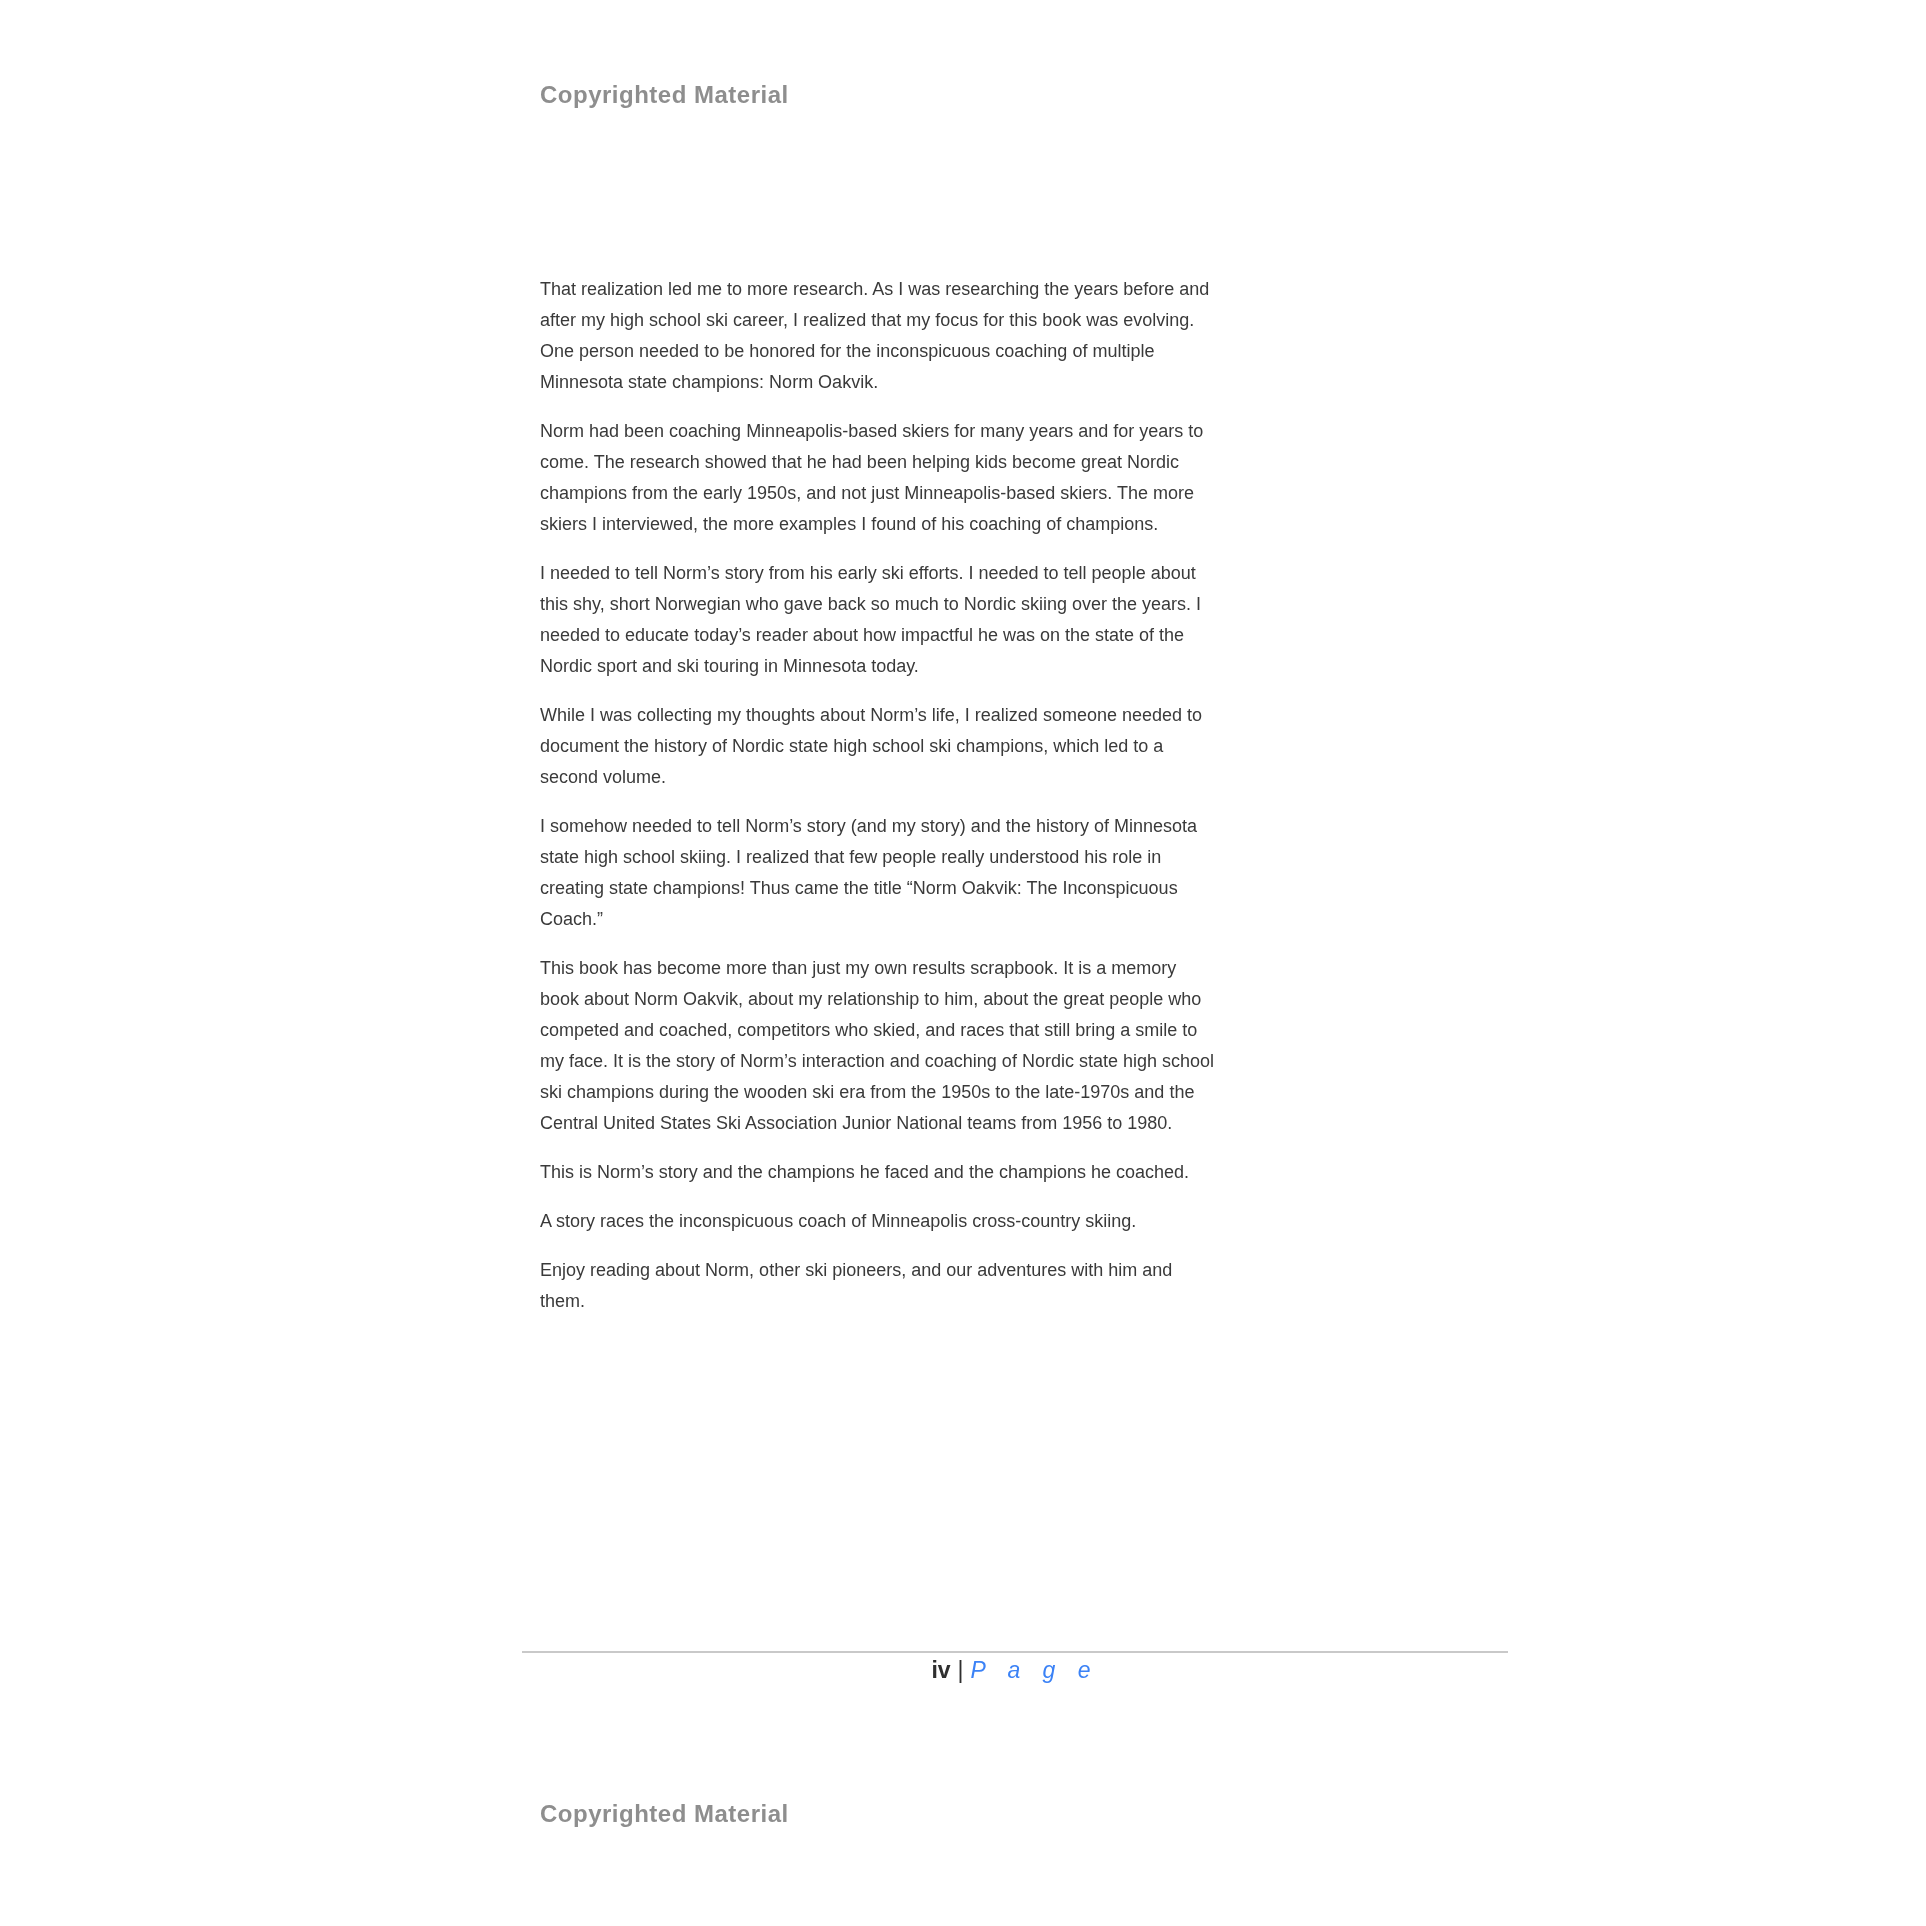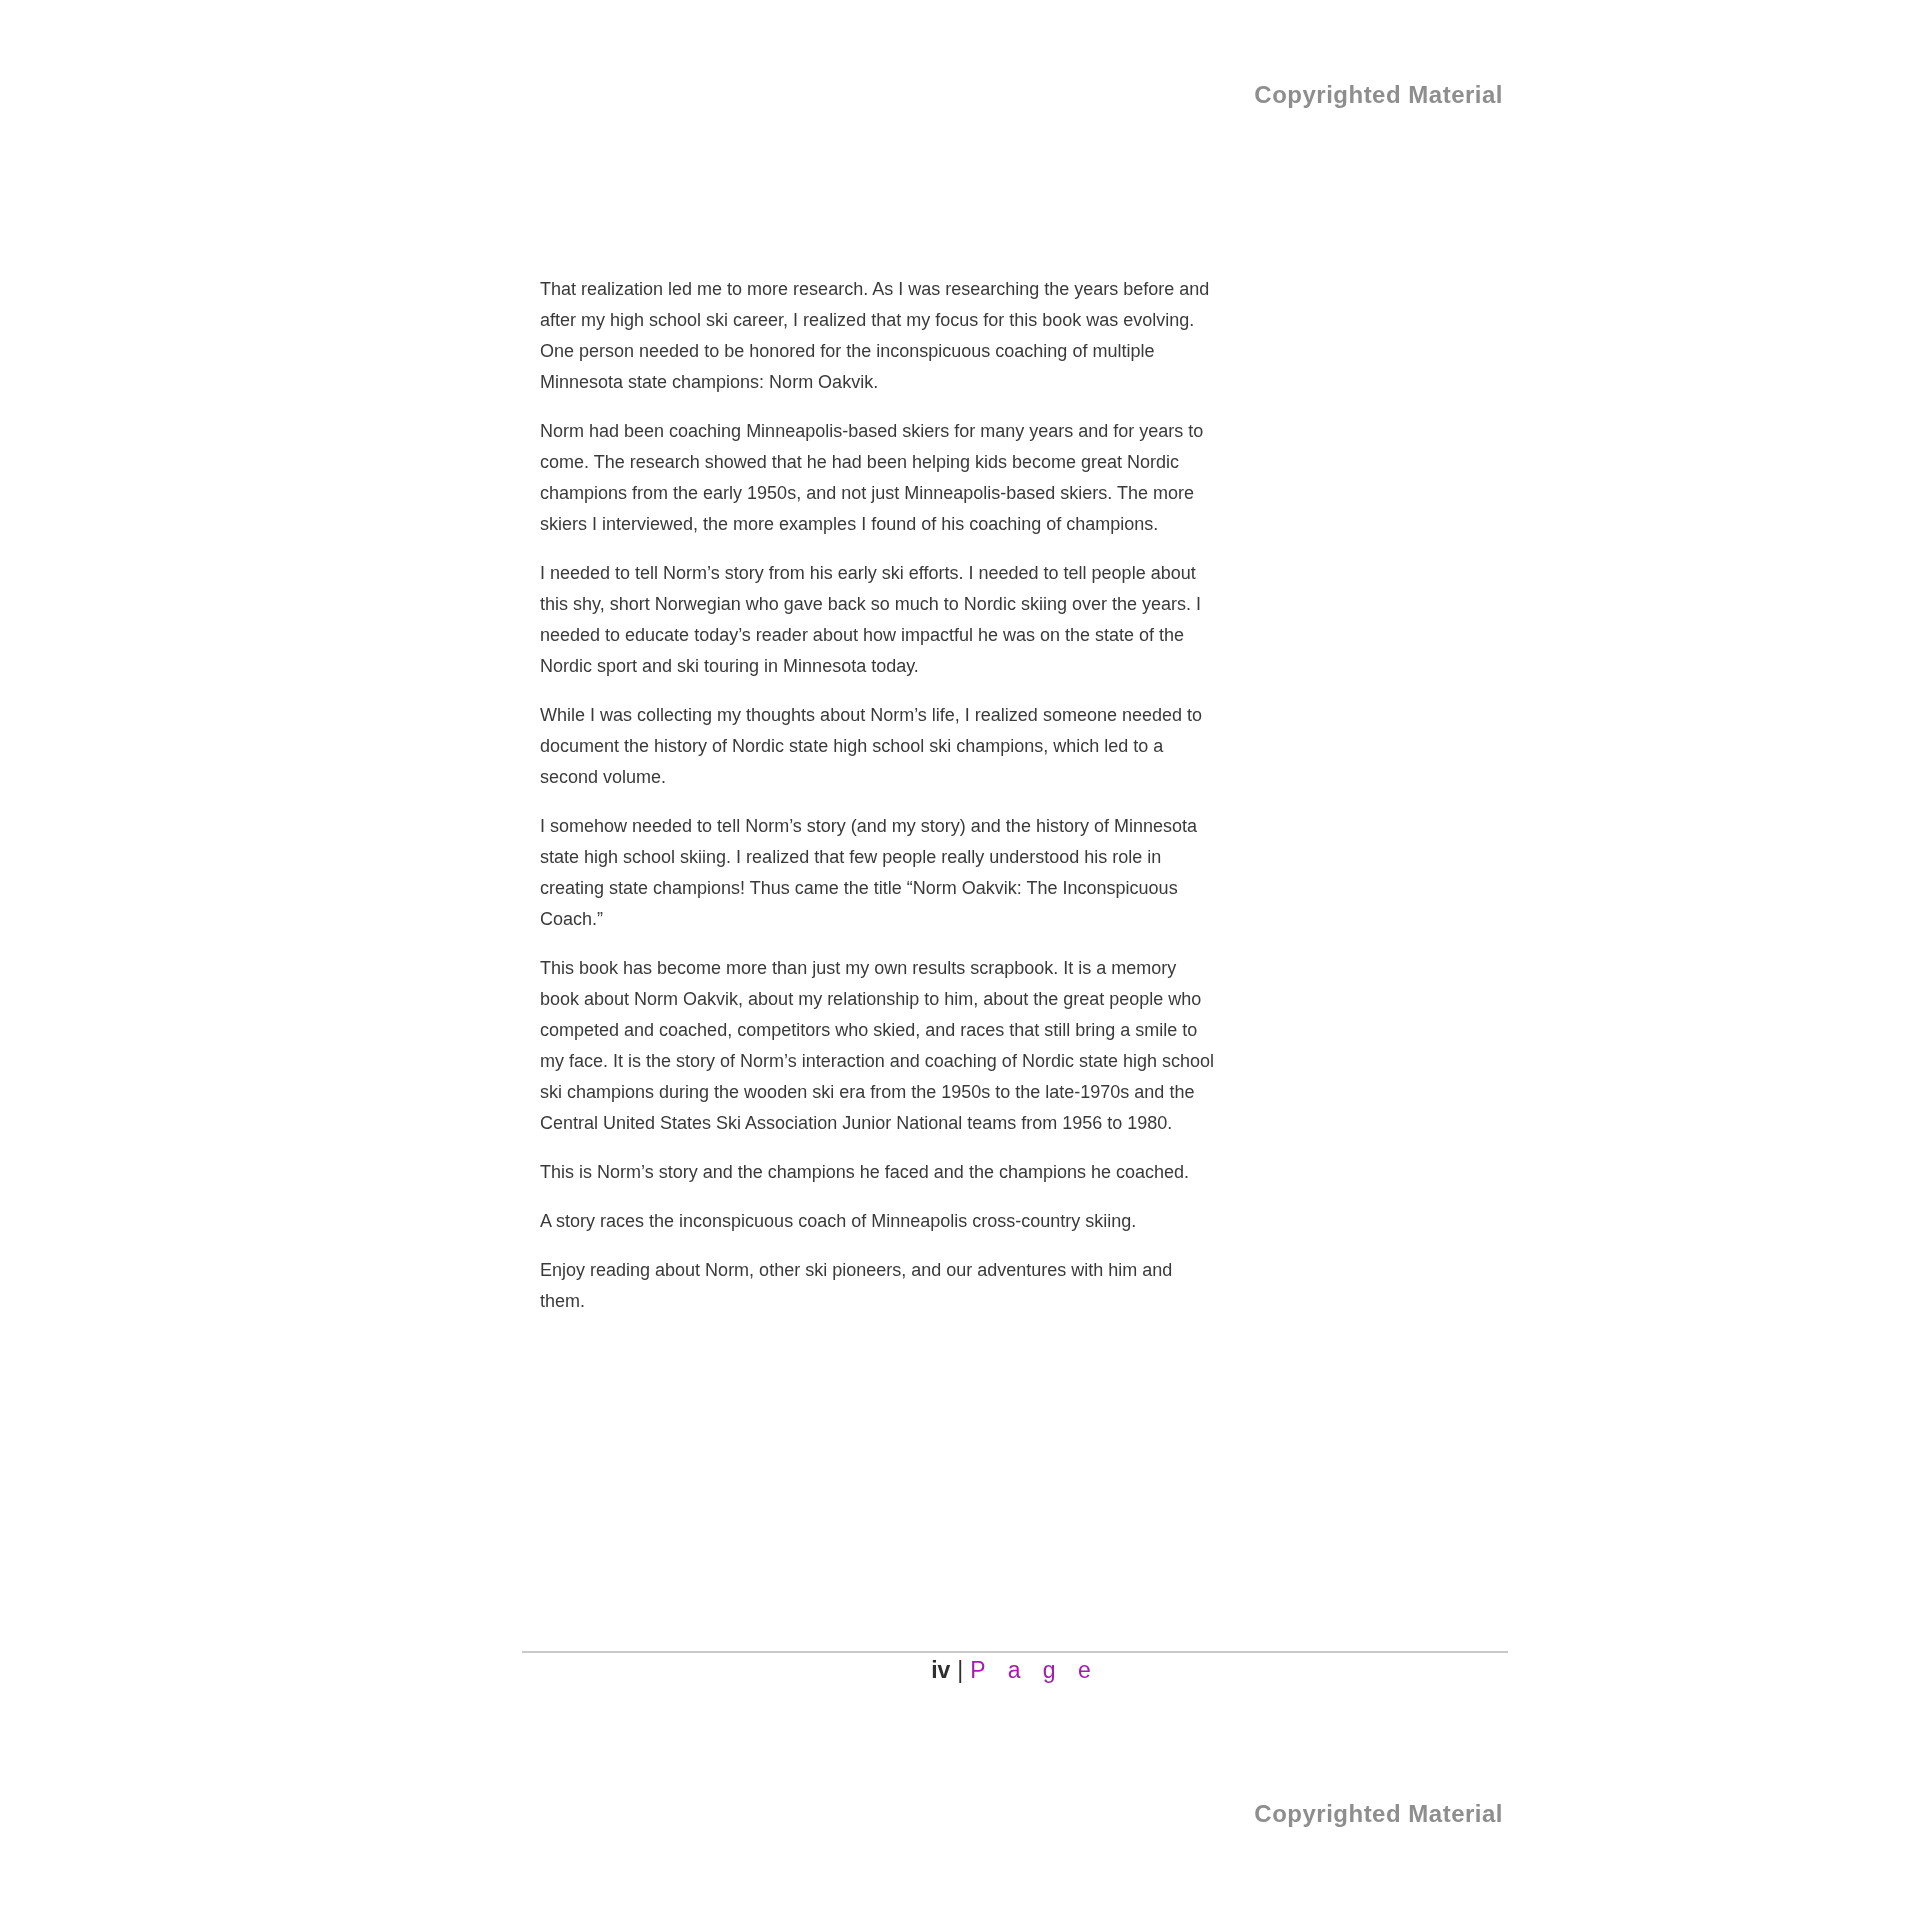--- a/index.html
+++ b/index.html
@@ -13,23 +13,23 @@
     position: relative;
     font-family: "Liberation Sans", sans-serif;
   }
   .page {
     position: absolute;
     inset: 0;
     background: #ffffff;
   }
   .copyright-notice {
     position: absolute;
-    left: 556px;
+    left: 540px;
     width: 947px;
-    text-align: right;
+    text-align: left;
     font-size: 24px;
     font-weight: bold;
     color: #8e8e8e;
     letter-spacing: 0.5px;
   }
   .copyright-top { top: 81px; }
   .copyright-bottom { top: 1800px; }
 
   .body-text {
     position: absolute;
@@ -71,22 +71,23 @@
   .pg-num {
     font-weight: bold;
     color: #2f2f2f;
   }
   .pg-sep {
     color: #2f2f2f;
     margin: 0 7px;
     font-weight: normal;
   }
   .pg-word {
-    color: #a21caf;
+    color: #3b82f6;
     letter-spacing: 8px;
+    font-style: italic;
   }
 </style>
 </head>
 <body>
 
 <div class="page">
 
   <div class="copyright-notice copyright-top">Copyrighted Material</div>
 
   <div class="body-text">

